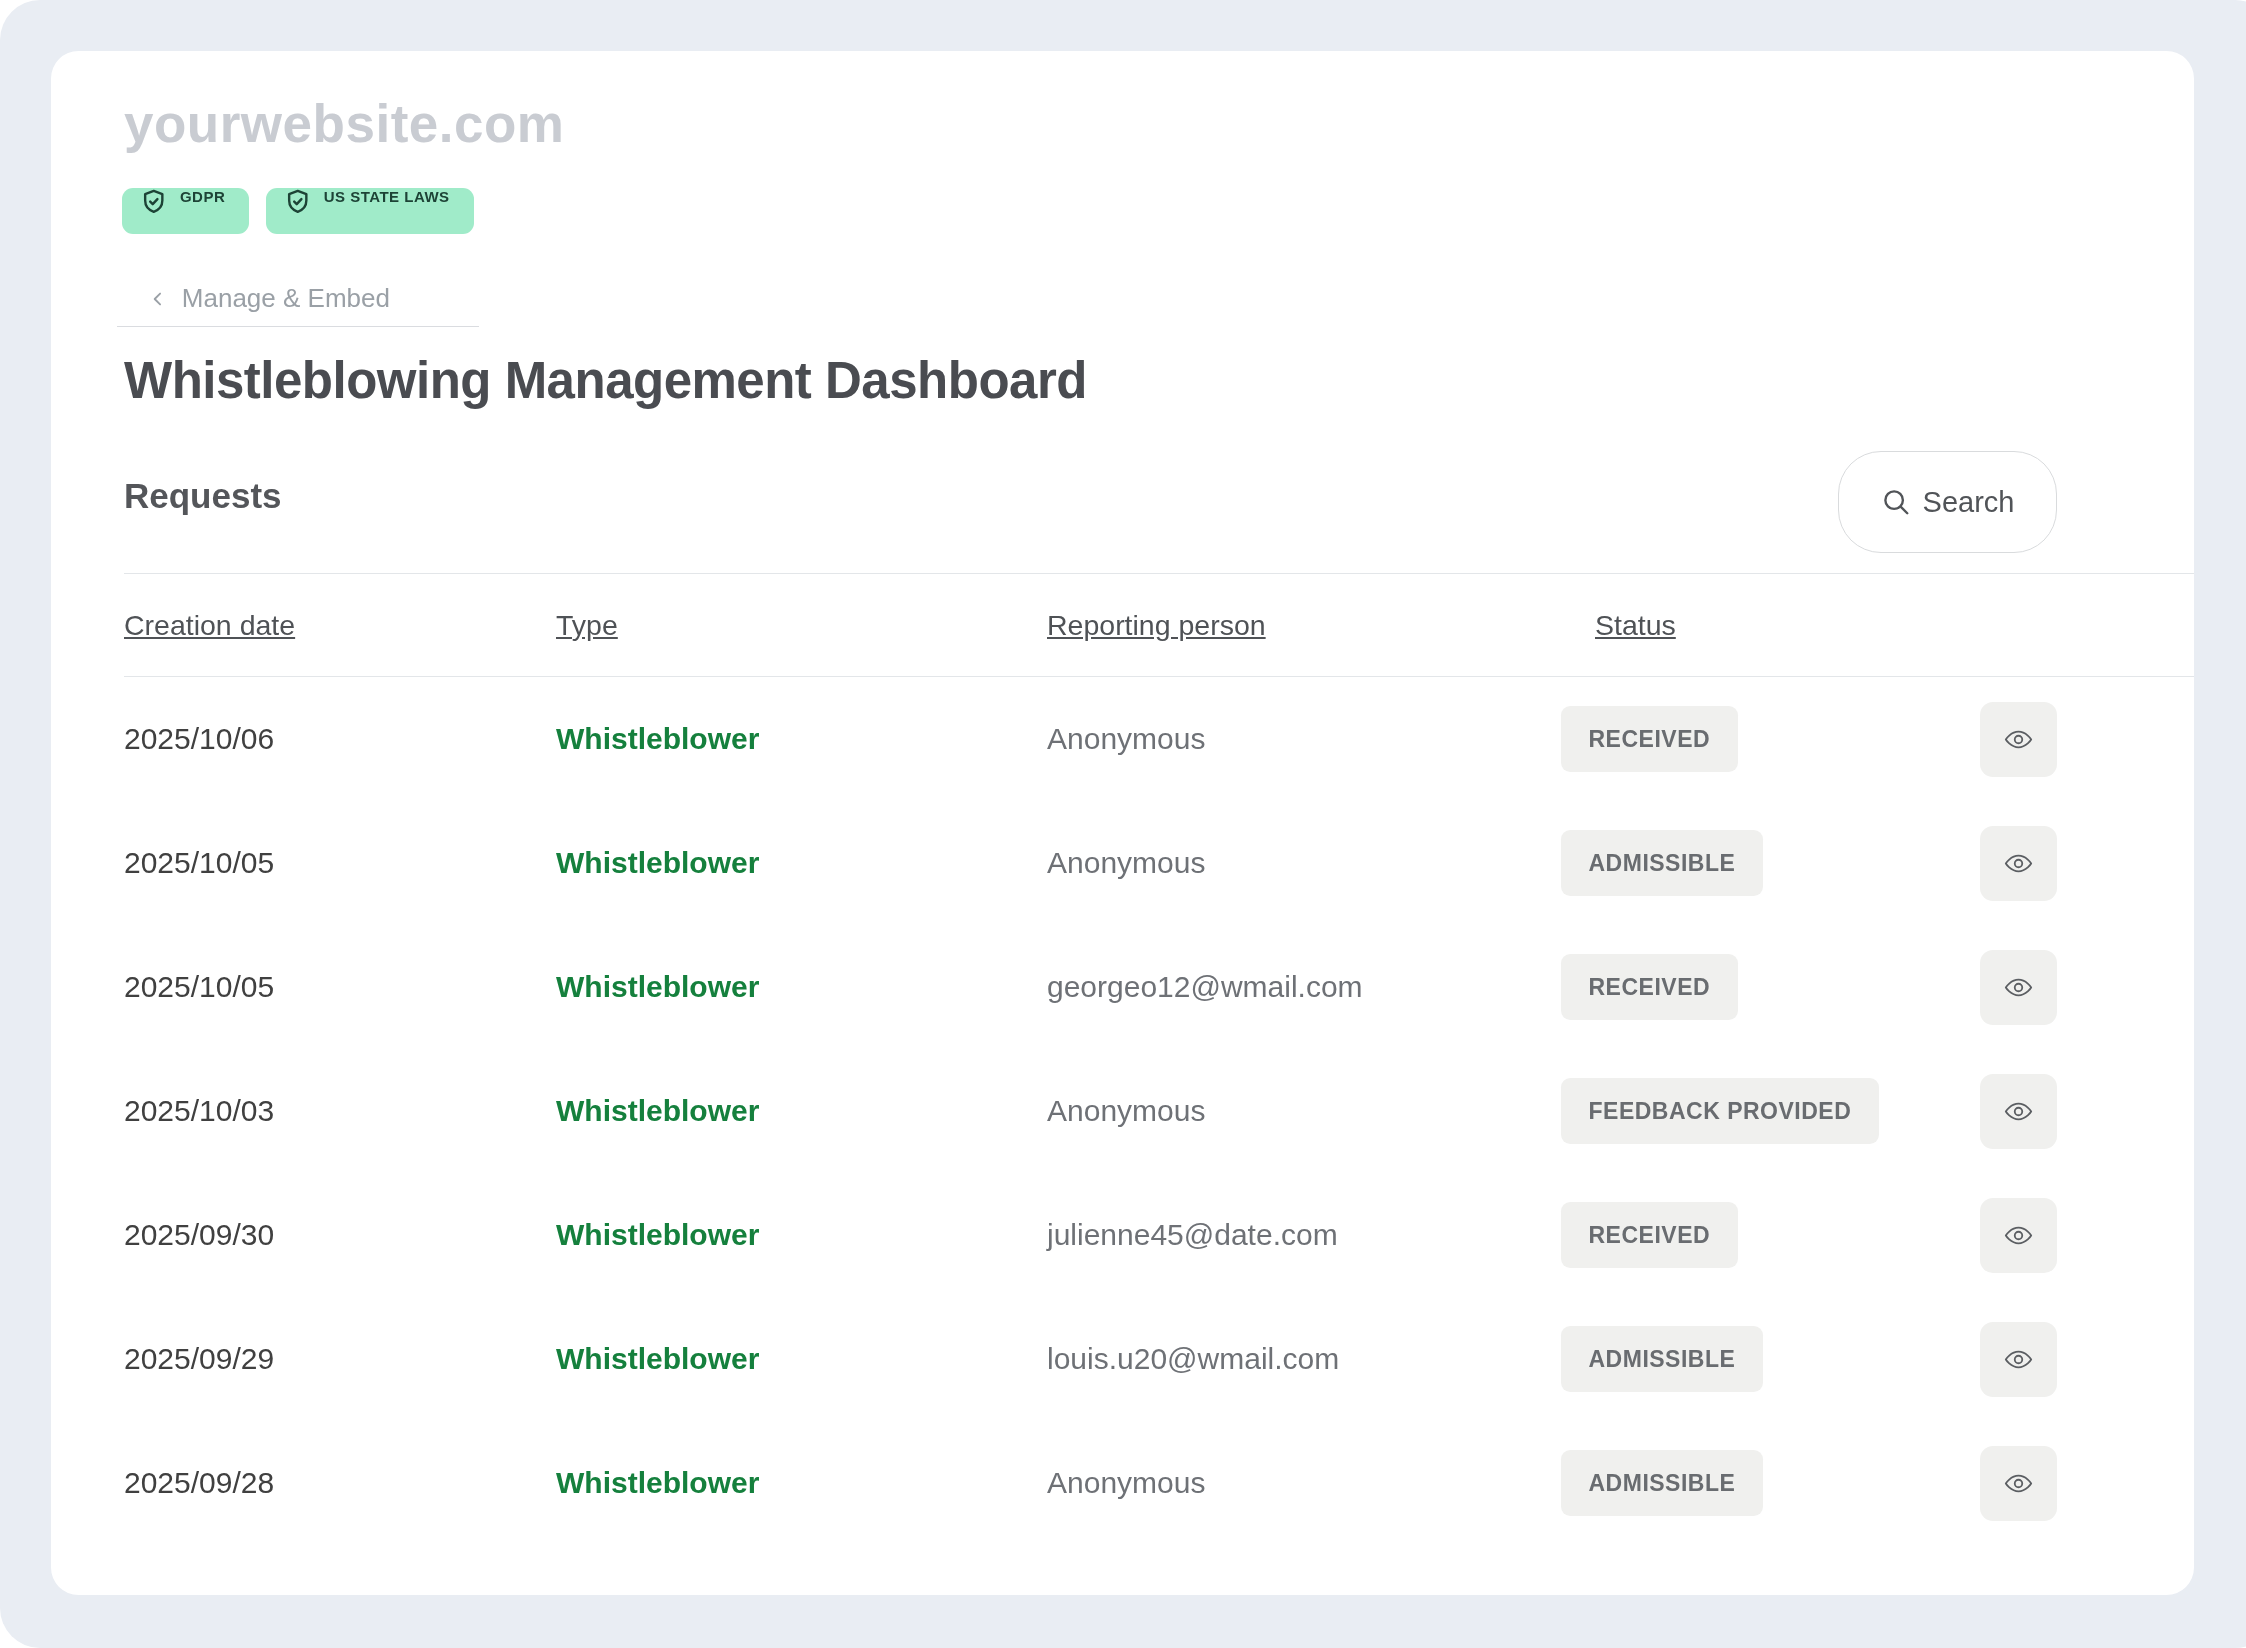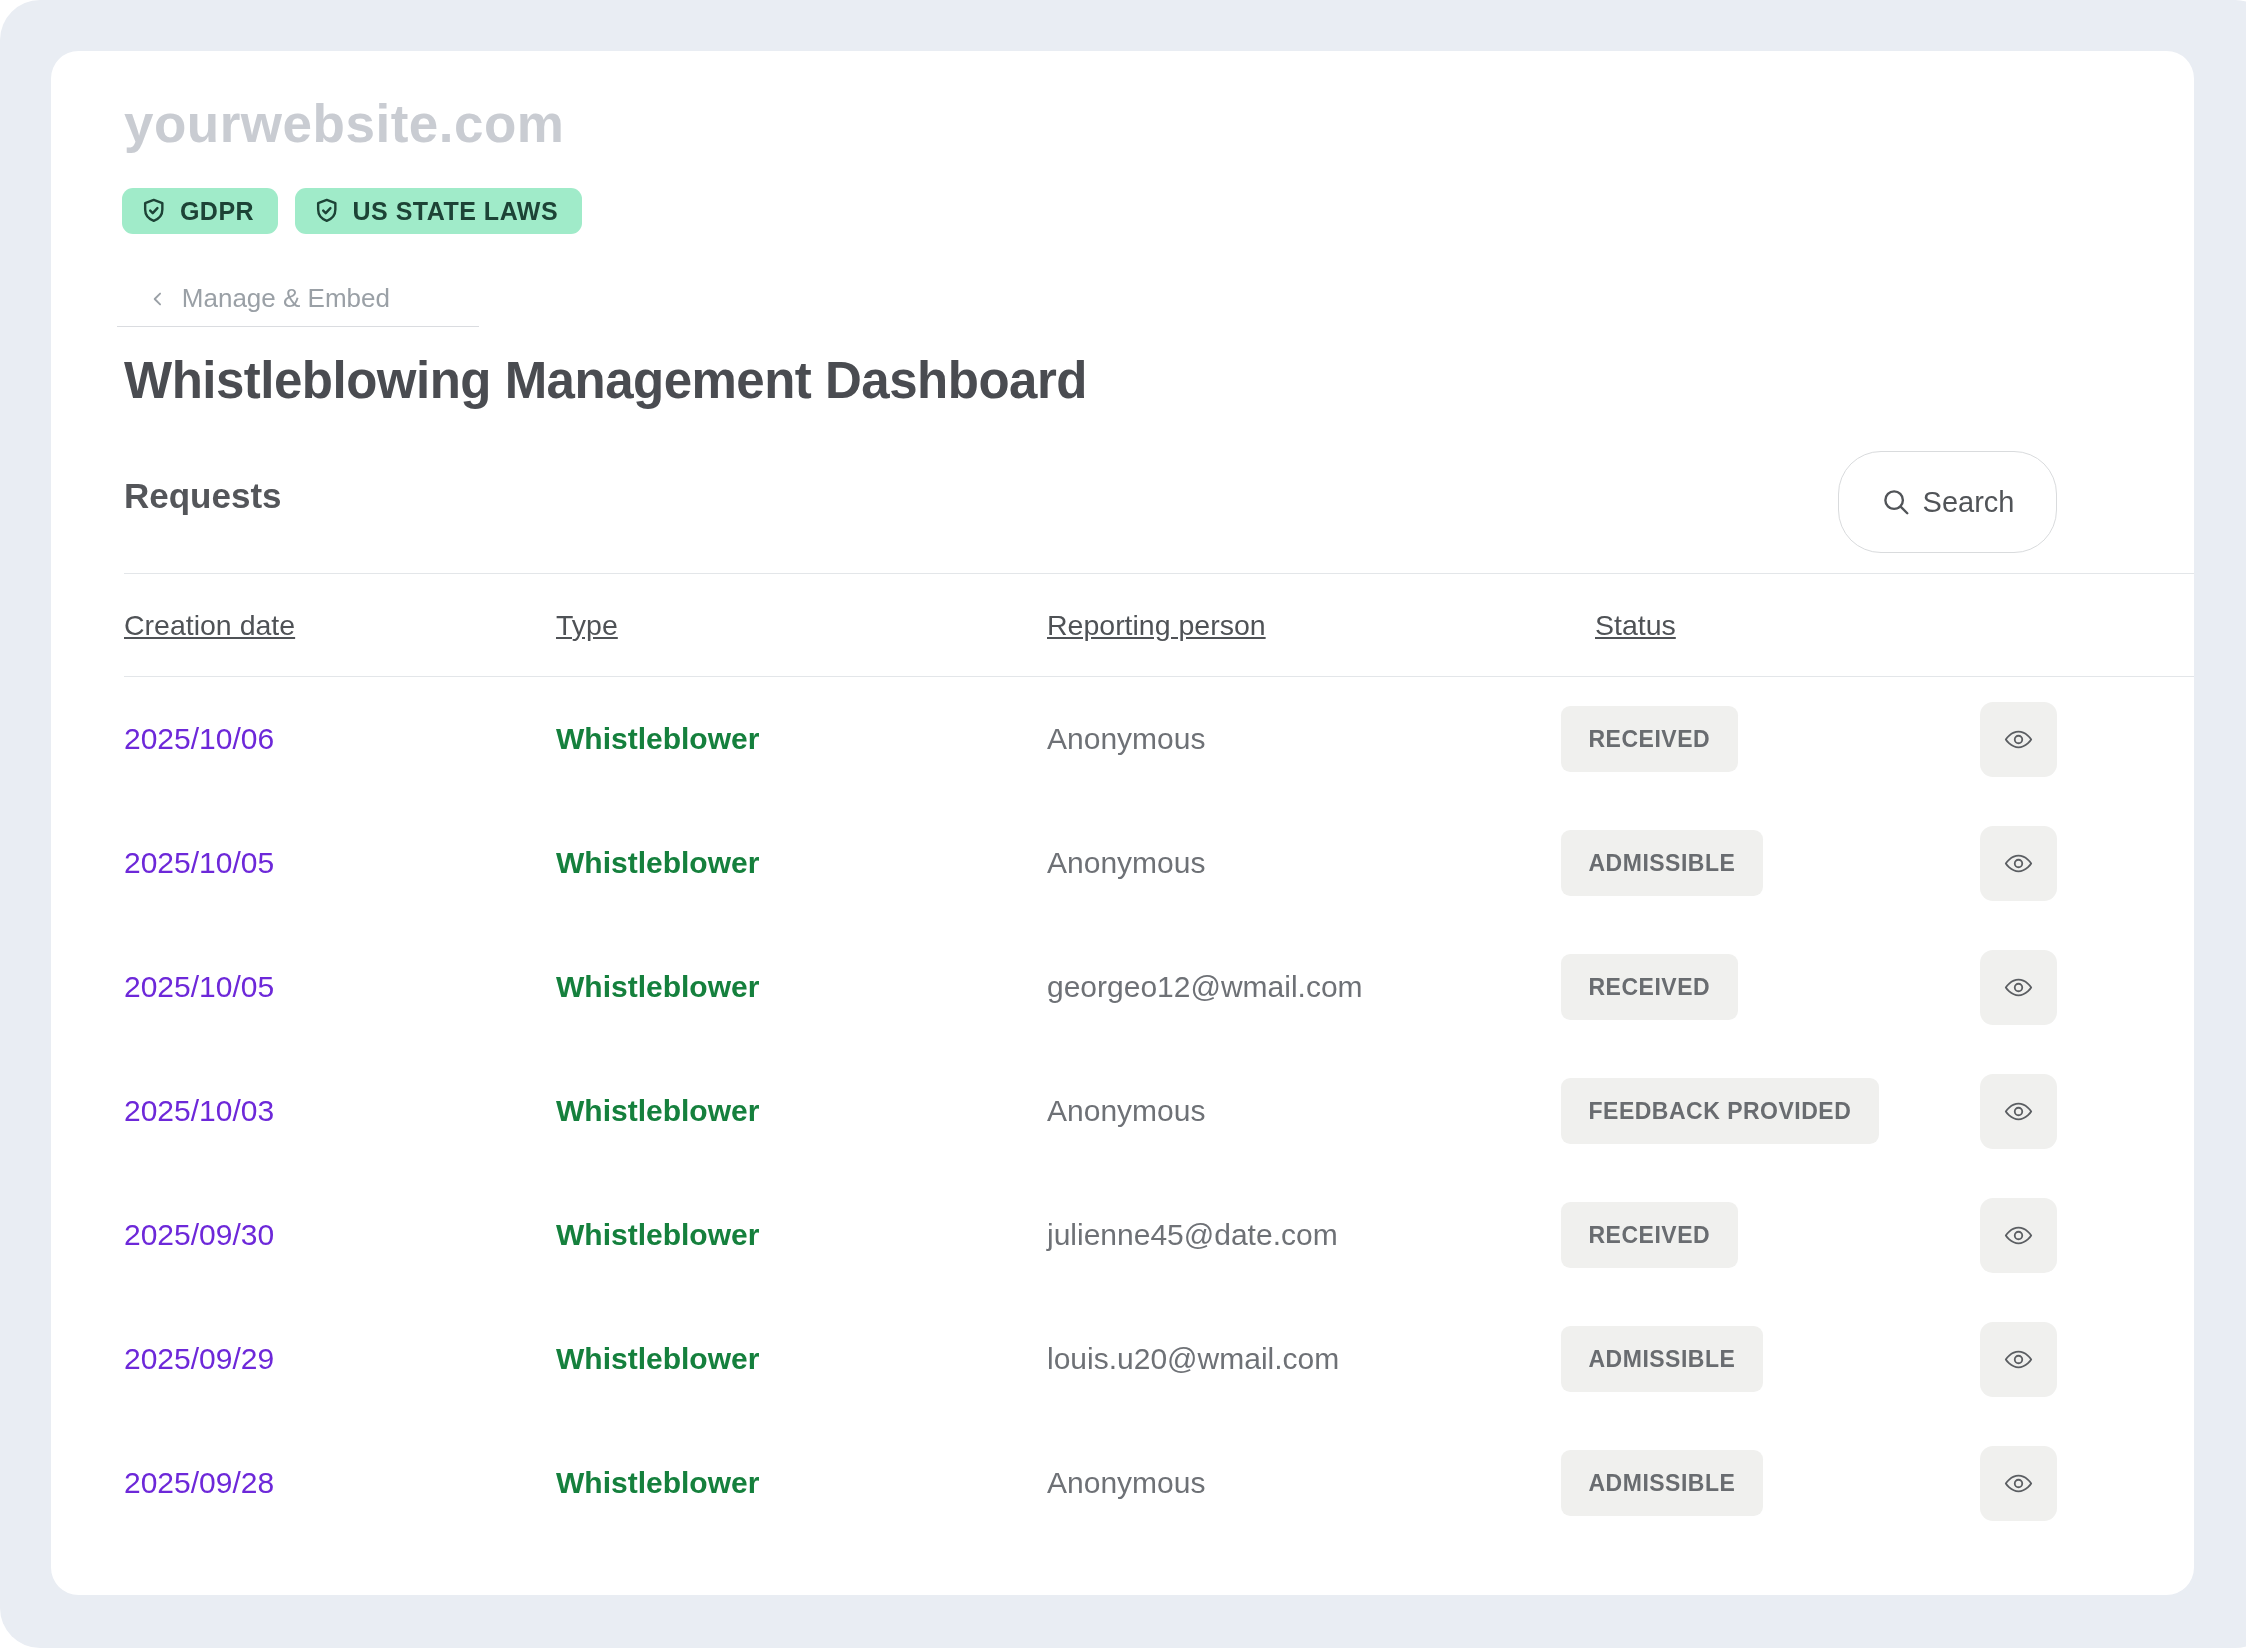--- a/index.html
+++ b/index.html
@@ -48,24 +48,24 @@
     top: 137px;
     display: flex;
     gap: 16.5px;
   }
   .badge {
     height: 46px;
     border-radius: 11px;
     background: var(--badge-bg, #a0ebc9);
     color: var(--badge-text, #1d4336);
     display: flex;
-    align-items: center;
+    align-items: flex-start;
     gap: 12px;
     padding: 0 24px 0 18.4px;
-    font-size: 25px;
+    font-size: 15px;
     font-weight: 700;
     letter-spacing: 0.5px;
   }
   .badge svg { display: block; }
   .back-tab {
     position: absolute;
     left: 66px;
     top: 219px;
     width: 362px;
     height: 57px;
@@ -137,21 +137,21 @@
     color: #4f5256;
     text-decoration: underline;
   }
   .th-status { padding-left: 34px; }
   .table-row {
     display: grid;
     grid-template-columns: 432px 491px 514px 419px 214px;
     align-items: center;
     height: 124px;
   }
-  .cell-date { font-size: 30px; color: #6d28d9; }
+  .cell-date { font-size: 30px; color: #404040; }
   .cell-type { font-size: 30px; font-weight: 700; color: #15803d; }
   .cell-person { font-size: 30px; color: #6e7176; }
   .status-badge {
     display: inline-block;
     justify-self: start;
     padding: 0 27.5px;
     height: 66px;
     line-height: 66px;
     background: var(--status-bg, #f0f0ee);
     border-radius: 9.2px;

